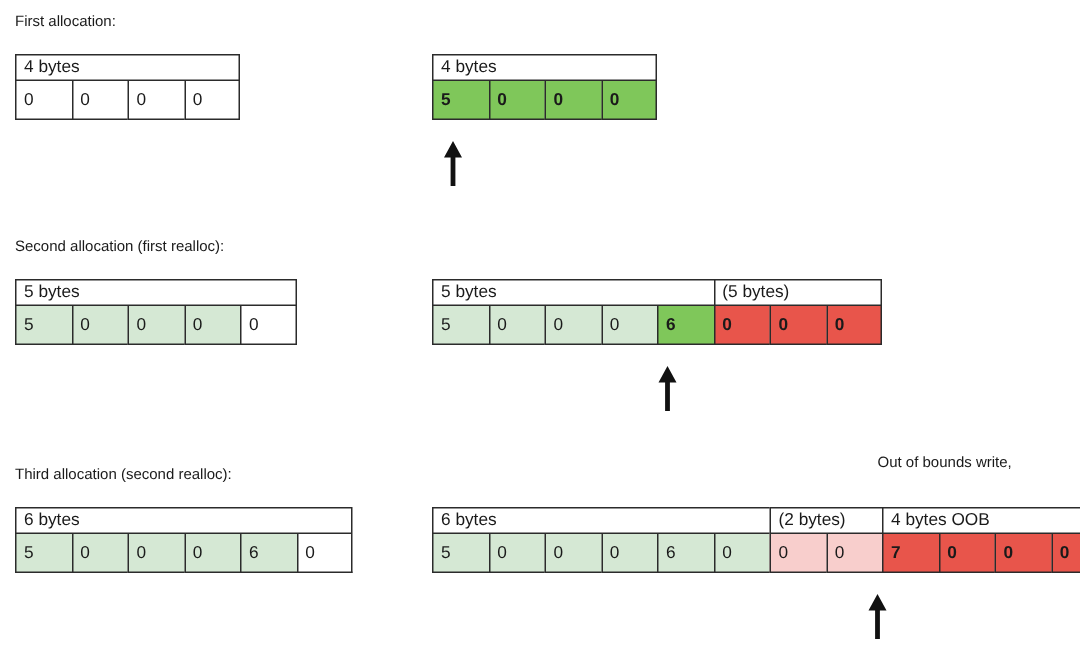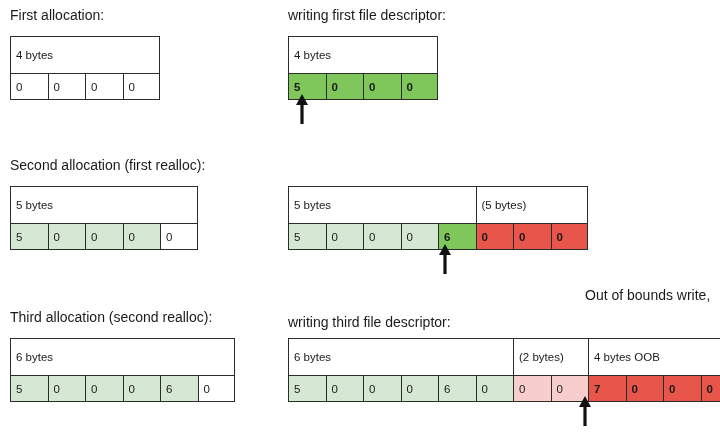--- a/index.html
+++ b/index.html
@@ -10,30 +10,30 @@
     color:#1a1a1a;
     position:relative;
     overflow:hidden;
     -webkit-font-smoothing:antialiased;
   }
   .stage{position:absolute;left:0;top:0;width:720px;height:438px;}
 
   
   .caption{
     position:absolute;
-    font-size:14px;
+    font-size:10px;
     line-height:14px;
     color:#1a1a1a;
     white-space:pre;
   }
 
   
   .memblock{position:absolute;}
 
-  .hdrrow{display:flex;height:38px;}
+  .hdrrow{display:flex;height:18px;}
   .cellrow{display:flex;height:26px;}
 
   .hdr{
     box-sizing:border-box;
     border:1.3px solid #2b2b2b;
     border-right-width:0;
     background:#ffffff;
     display:flex;align-items:center;
     padding-left:5px;
     font-size:11.5px;
@@ -72,21 +72,20 @@
       <div class="hdrrow">
         <div class="hdr" style="width: 150px;">4 bytes</div>
       </div>
       <div class="cellrow">
         <div class="cell c-white" style="width: 37.5px;">0</div>
         <div class="cell c-white" style="width: 37.5px;">0</div>
         <div class="cell c-white" style="width: 37.5px;">0</div>
         <div class="cell c-white" style="width: 37.5px;">0</div>
       </div>
     </div>
-    <div class="caption" style="left: 288px; top: 8px;">writing first file descriptor:</div>
     <div class="memblock" style="left: 288px; top: 36px;">
       <div class="hdrrow">
         <div class="hdr" style="width: 150px;">4 bytes</div>
       </div>
       <div class="cellrow">
         <div class="cell c-green" style="width: 37.5px;">5</div>
         <div class="cell c-green" style="width: 37.5px;">0</div>
         <div class="cell c-green" style="width: 37.5px;">0</div>
         <div class="cell c-green" style="width: 37.5px;">0</div>
       </div>
@@ -133,22 +132,21 @@
       </div>
       <div class="cellrow">
         <div class="cell c-lgreen" style="width: 37.5px;">5</div>
         <div class="cell c-lgreen" style="width: 37.5px;">0</div>
         <div class="cell c-lgreen" style="width: 37.5px;">0</div>
         <div class="cell c-lgreen" style="width: 37.5px;">0</div>
         <div class="cell c-lgreen" style="width: 37.5px;">6</div>
         <div class="cell c-white" style="width: 37.5px;">0</div>
       </div>
     </div>
-    <div class="caption" style="left: 288px; top: 315px;">writing third file descriptor:</div>
-    <div class="caption" style="left: 585px; top: 288px; text-align: right;"><div>Out of bounds write,</div></div>
+    <div class="caption" style="left: 585px; top: 302px; text-align: right;"><div>Out of bounds write,</div></div>
     <div class="memblock" style="left: 288px; top: 338px;">
       <div class="hdrrow">
         <div class="hdr" style="width: 225px;">6 bytes</div>
         <div class="hdr" style="width: 75px;">(2 bytes)</div>
         <div class="hdr" style="width: 150px;">4 bytes OOB</div>
       </div>
       <div class="cellrow">
         <div class="cell c-lgreen" style="width: 37.5px;">5</div>
         <div class="cell c-lgreen" style="width: 37.5px;">0</div>
         <div class="cell c-lgreen" style="width: 37.5px;">0</div>

